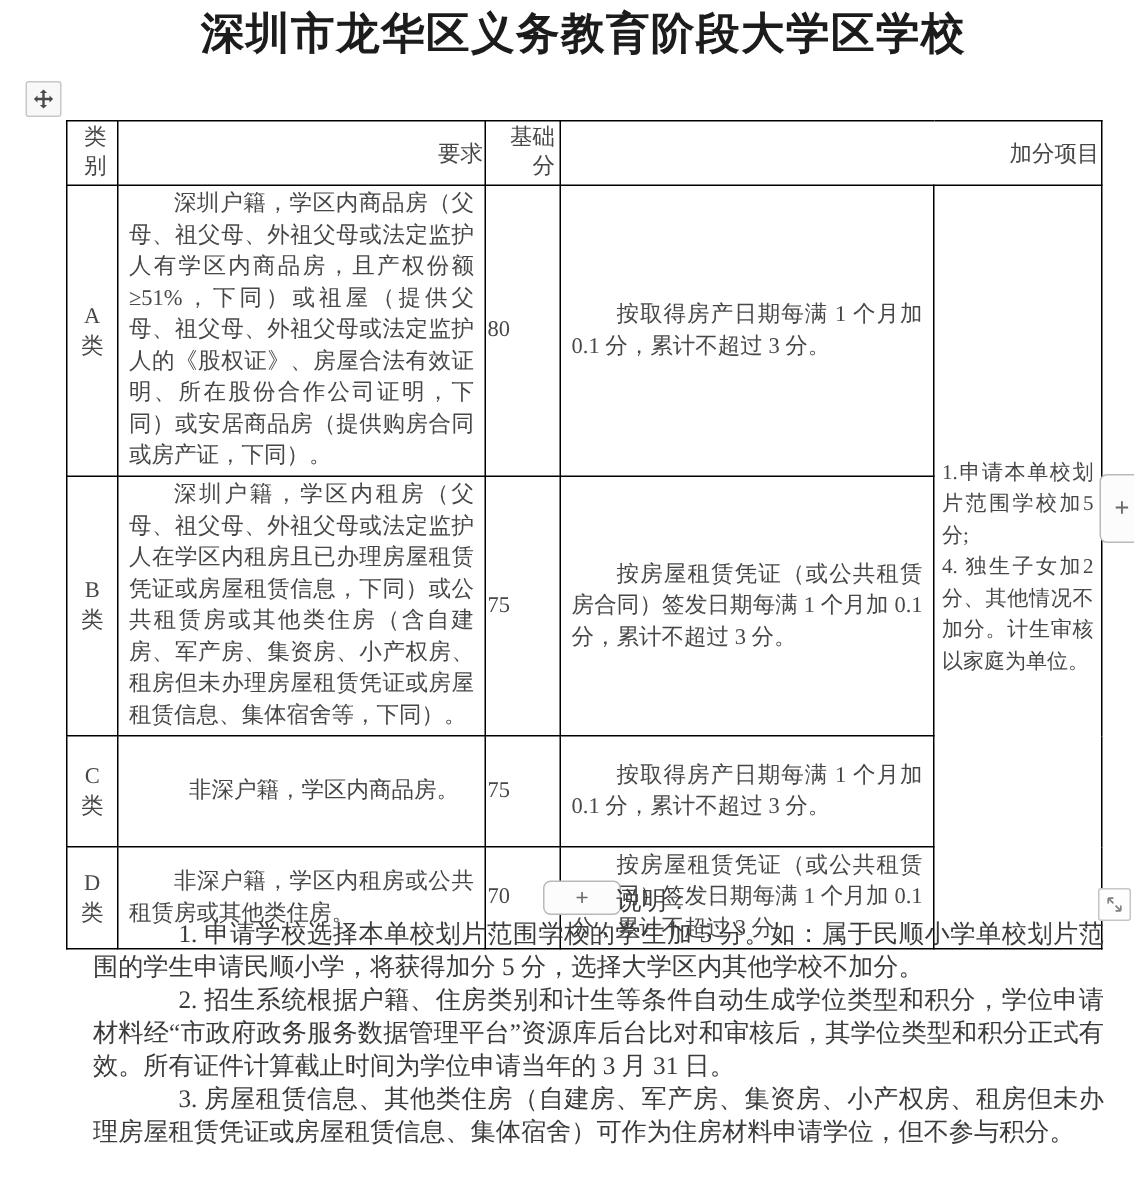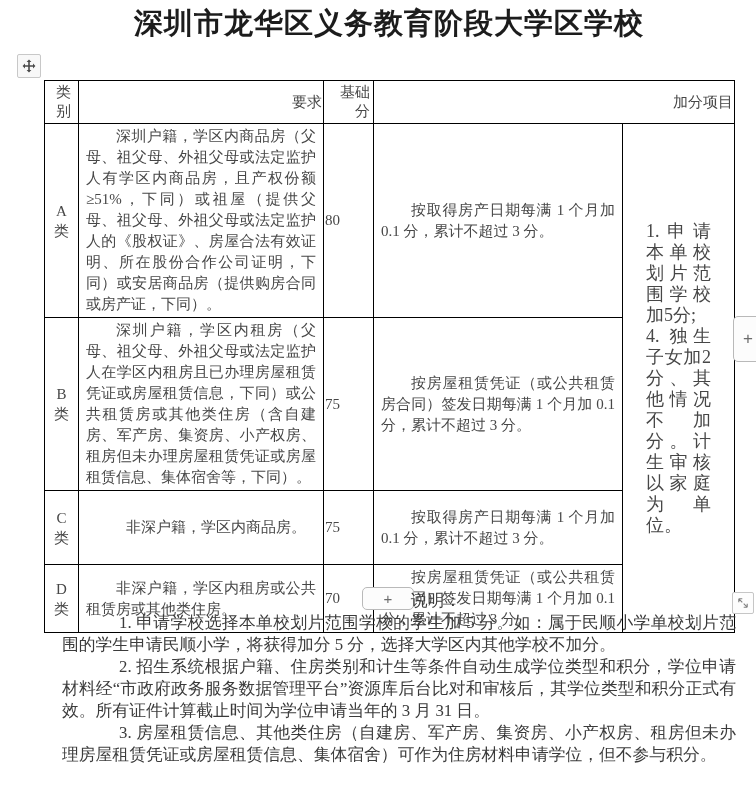--- a/index.html
+++ b/index.html
@@ -37,21 +37,21 @@
   col.c-req{width:245px;}
   col.c-base{width:50px;}
   col.c-bonus{width:249px;}
   col.c-note{width:112px;}
   .cell-cat{text-align:center;line-height:20px;}
   .cell-cat span{display:block;}
   .cell-req,.cell-bonus{
     padding:2px 7px;text-align:justify;text-indent:2em;line-height:21px;margin-top:44px;
   }
   .cell-base{text-align:left;}
-  .cell-note{padding:4px 23px;font-size:18px;line-height:21px;text-align:justify;}
+  .cell-note{padding:4px 5px;font-size:14px;line-height:21px;text-align:justify;}
   .cell-note p{margin:0;}
   .notes{
     position:absolute;left:62px;top:590px;width:674px;
     font-size:16.8px;line-height:22px;color:#3b3b3b;text-align:justify;
   }
   .notes p{margin:0;}
   .notes .notes-heading{text-indent:74px;text-align:center;}
   .notes .notes-item{text-indent:57px;}
   .add-col-btn{
     position:absolute;left:733px;top:316px;width:28px;height:44px;

